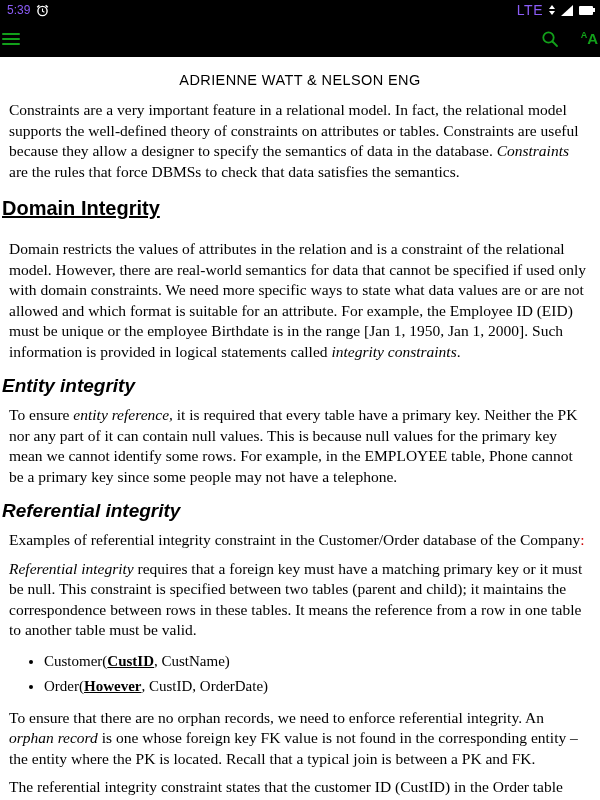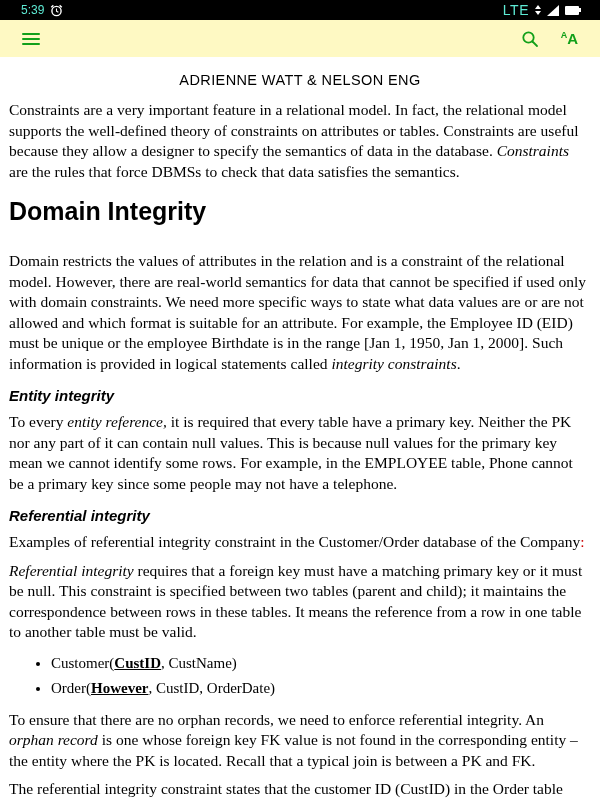--- a/index.html
+++ b/index.html
@@ -3,59 +3,60 @@
 <meta charset="utf-8">
 <style>
   * { box-sizing: border-box; margin: 0; padding: 0; }
   html, body { width: 600px; height: 800px; overflow: hidden; background: #fff; }
   body { font-family: "Liberation Serif", serif; color: #000; }
 
   .screen { width: 600px; height: 800px; display: flex; flex-direction: column; overflow: hidden; background: #fff; }
 
   
   .status-bar {
-    height: 20px; background: #000; color: #5eead4; flex: 0 0 auto;
-    display: flex; align-items: center; padding: 0 21px; gap: 6px;
+    height: 20px; background: #000; color: #8b5cf6; flex: 0 0 auto;
+    display: flex; align-items: center; padding: 0 7px; gap: 6px;
     font-family: "Liberation Sans", sans-serif; font-size: 12px;
   }
   .sb-spacer { flex: 1; }
   .sb-net { font-size: 14px; letter-spacing: 0.5px; }
   .net-arrows { display: flex; flex-direction: column; gap: 2px; align-items: center; }
   .net-arrows .up { width: 0; height: 0; border-left: 3px solid transparent; border-right: 3px solid transparent; border-bottom: 4px solid #fff; }
   .net-arrows .down { width: 0; height: 0; border-left: 3px solid transparent; border-right: 3px solid transparent; border-top: 4px solid #fff; }
   .signal { width: 0; height: 0; border-left: 12px solid transparent; border-bottom: 11px solid #fff; }
   .battery { width: 14px; height: 9px; background: #fff; border-radius: 1px; position: relative; }
   .battery::after { content: ""; position: absolute; right: -2px; top: 2.5px; width: 2px; height: 4px; background: #fff; }
 
   
   .app-bar {
-    height: 37px; background: #fef9c3; flex: 0 0 auto;
-    display: flex; align-items: center; padding: 0 22px;
+    height: 37px; background: #000000; flex: 0 0 auto;
+    display: flex; align-items: center; padding: 0 2px;
   }
   .spacer { flex: 1; }
   .icon-btn { display: flex; align-items: center; justify-content: center; cursor: pointer; margin-left: 22px; }
   .hamburger { display: inline-flex; flex-direction: column; gap: 3px; }
   .hamburger i { display: block; width: 18px; height: 2px; border-radius: 1px; }
   .text-size { font-family: "Liberation Sans", sans-serif; font-weight: bold; line-height: 1; }
   .text-size .small-a { font-size: 9px; vertical-align: top; }
   .text-size .big-a { font-size: 15px; }
 
   
-  .content { flex: 1; padding: 0 9px; overflow: hidden; }
+  .content { flex: 1; padding: 0 2px; overflow: hidden; }
   .running-header {
     text-align: center; font-family: "Liberation Sans", sans-serif;
     font-size: 14.5px; letter-spacing: 0.4px; margin: 15px 0 12px;
   }
-  .content p { font-size: 15.5px; line-height: 20.5px; margin: 8px 0; text-align: left; }
+  .content p { font-size: 15.5px; line-height: 20.5px; margin: 8px 7px; text-align: left; }
   h2.section {
-    font-family: "Liberation Sans", sans-serif; font-size: 25px; font-weight: 700;
-    margin: 15px 0 25px;
+    font-family: "Liberation Sans", sans-serif; font-size: 20px; font-weight: 700;
+    margin: 15px 0 19px;
+    text-decoration: underline;
   }
   h3.subsection {
-    font-family: "Liberation Sans", sans-serif; font-size: 15px; font-weight: 700;
+    font-family: "Liberation Sans", sans-serif; font-size: 19px; font-weight: 700;
     font-style: italic; margin: 13px 0 5px;
   }
   ul.ref-list { margin: 3px 0 9px; padding-left: 42px; }
   ul.ref-list li { font-size: 15px; line-height: 25px; }
   .pk { font-weight: bold; text-decoration: underline; }
   em { font-style: italic; }
 </style>
 </head>
 <body>
 
@@ -104,21 +105,21 @@
 
     <p><span>Constraints are a very important feature in a relational model. In fact, the relational model supports the well-defined theory of constraints on attributes or tables. Constraints are useful because they allow a designer to specify the semantics of data in the database. </span><em>Constraints</em><span> are the rules that force DBMSs to check that data satisfies the semantics.</span></p>
 
     <h2 class="section">Domain Integrity</h2>
 
     <p><span>Domain restricts the values of attributes in the relation and is a constraint of the relational model. However, there are real-world semantics for data that cannot be specified if used only with domain constraints. We need more specific ways to state what data values are or are not allowed and which format is suitable for an attribute. For example, the Employee ID (EID) must be unique or the employee Birthdate is in the range [Jan 1, 1950, Jan 1, 2000]. Such information is provided in logical statements called </span><em>integrity constraints</em><span>.</span></p>
 
 
     <h3 class="subsection">Entity integrity</h3>
 
-    <p><span>To every </span><em>entity reference,</em><span> it is required that every table have a primary key. Neither the PK nor any part of it can contain null values. This is because null values for the primary key mean we cannot identify some rows. For example, in the EMPLOYEE table, Phone cannot be a primary key since some people may not have a telephone.</span></p>
+    <p><span>To ensure </span><em>entity reference,</em><span> it is required that every table have a primary key. Neither the PK nor any part of it can contain null values. This is because null values for the primary key mean we cannot identify some rows. For example, in the EMPLOYEE table, Phone cannot be a primary key since some people may not have a telephone.</span></p>
 
     <h3 class="subsection">Referential integrity</h3>
 
     <p><span>Examples of referential integrity constraint in the Customer/Order database of the Company</span><span style="color:#cc0000;">:</span></p>
 
     <p><em>Referential integrity</em><span> requires that a foreign key must have a matching primary key or it must be null. This constraint is specified between two tables (parent and child); it maintains the correspondence between rows in these tables.  It means the reference from a row in one table to another table must be valid.</span></p>
 
     <ul class="ref-list">
       <li><span>Customer(</span><span class="pk">CustID</span><span>, CustName)</span></li>
       <li><span>Order(</span><span class="pk">However</span><span>, CustID, OrderDate)</span></li>

